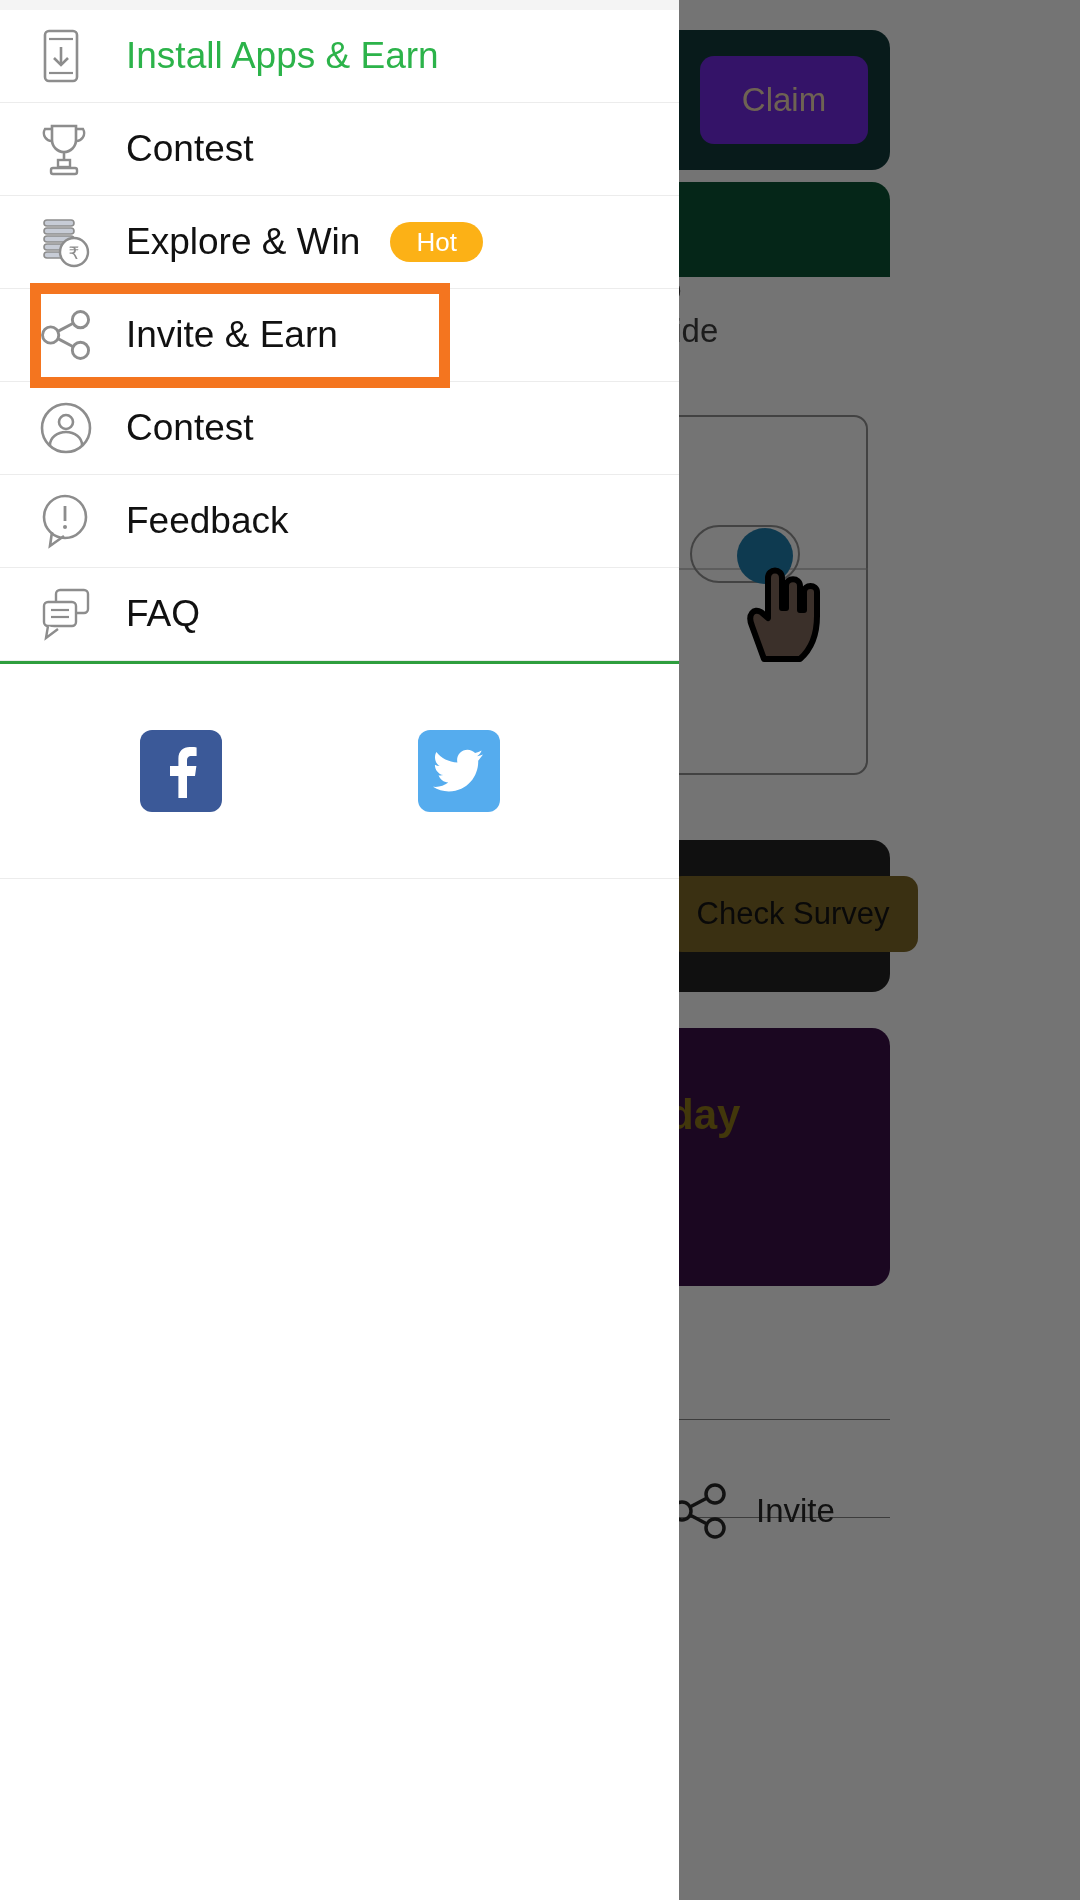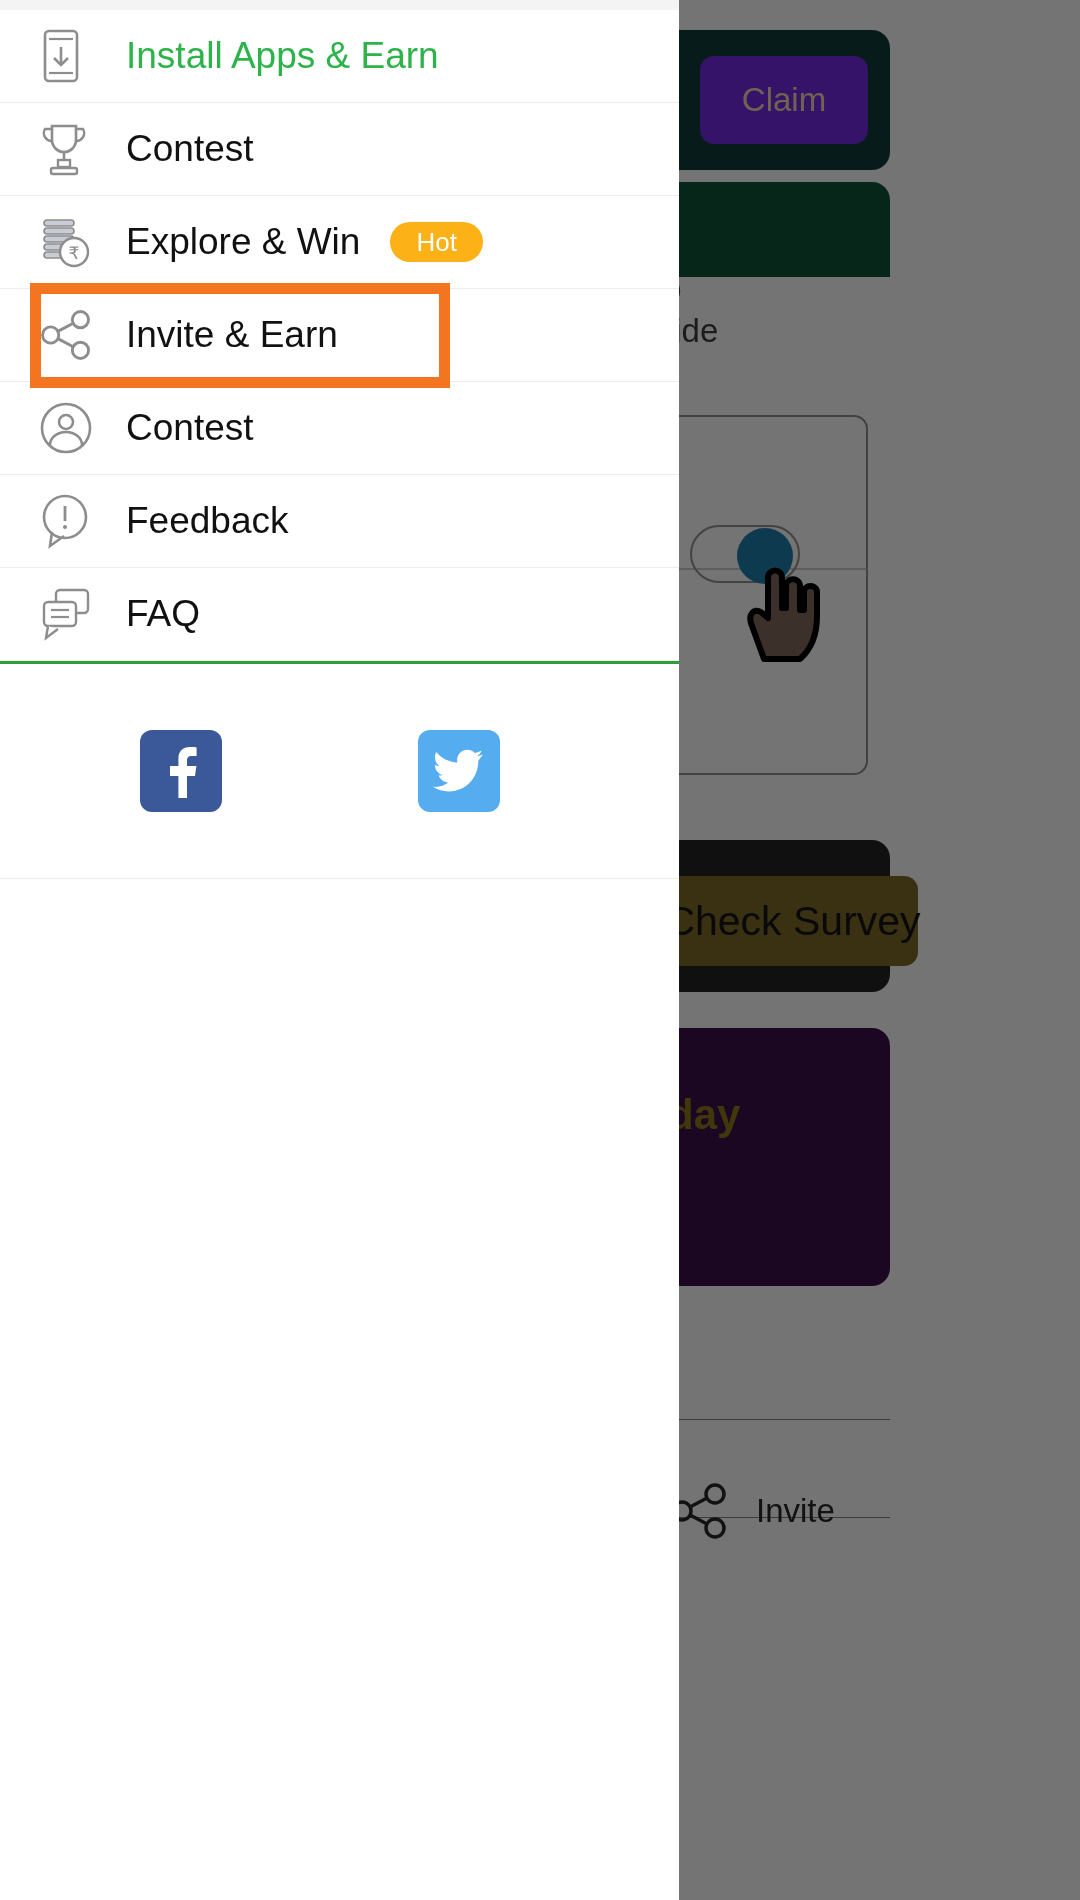--- a/index.html
+++ b/index.html
@@ -71,24 +71,24 @@
     position:absolute; left:734px; top:556px;
     width:104px; height:106px;
   }
 
   #card-survey{
     left:560px; top:840px; width:330px; height:152px;
     background:#222222;
   }
   #check-survey-button{
     position:absolute; left:108px; top:36px;
-    width:250px; height:90px; border-radius:14px;
+    width:250px; height:76px; border-radius:14px;
     background:#7a6427;
     display:flex; align-items:center; justify-content:center;
-    font-size:41px; color:#141414;
+    font-size:31px; color:#141414;
     white-space:nowrap;
   }
 
   #card-purple{
     left:560px; top:1028px; width:330px; height:258px;
     background:#3a1046;
   }
   #purple-title{
     position:absolute; left:108px; top:63px;
     font-size:42px; font-weight:bold; color:#8a7318;

